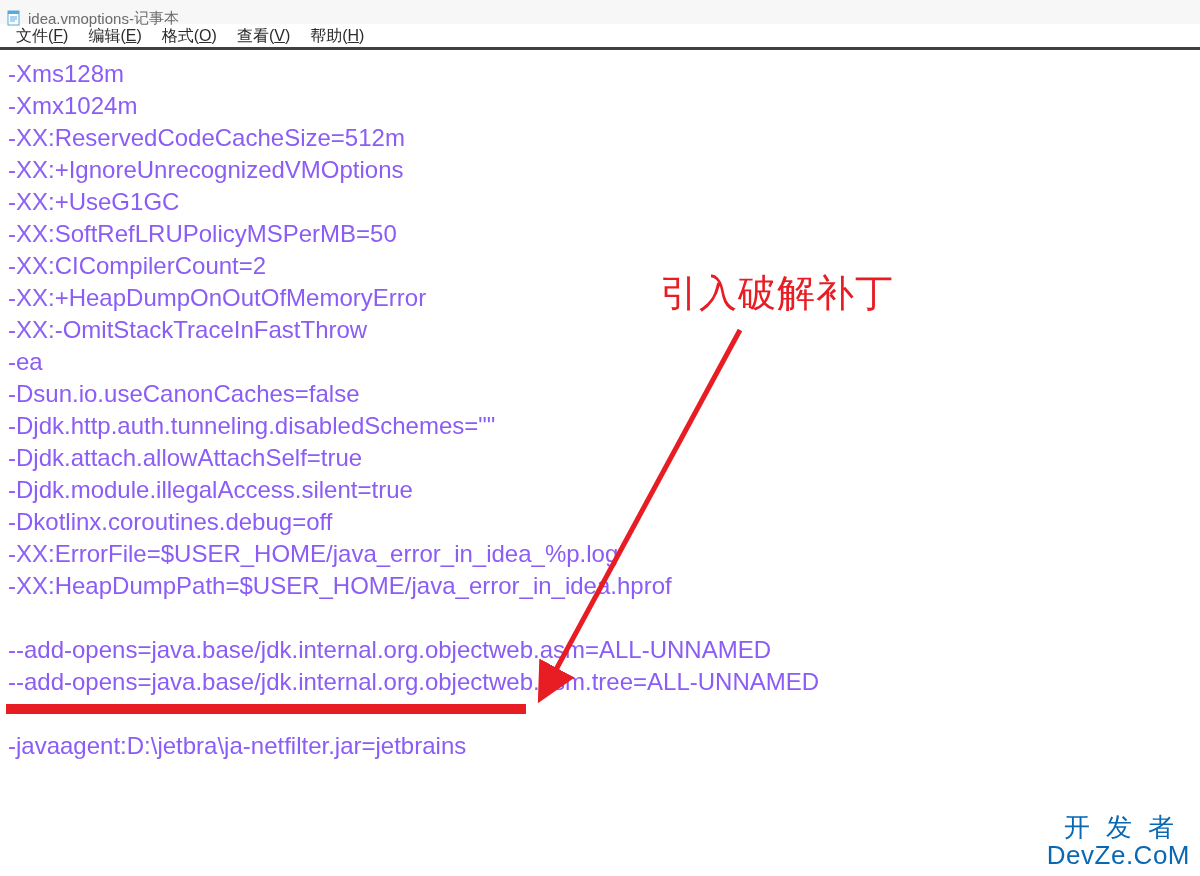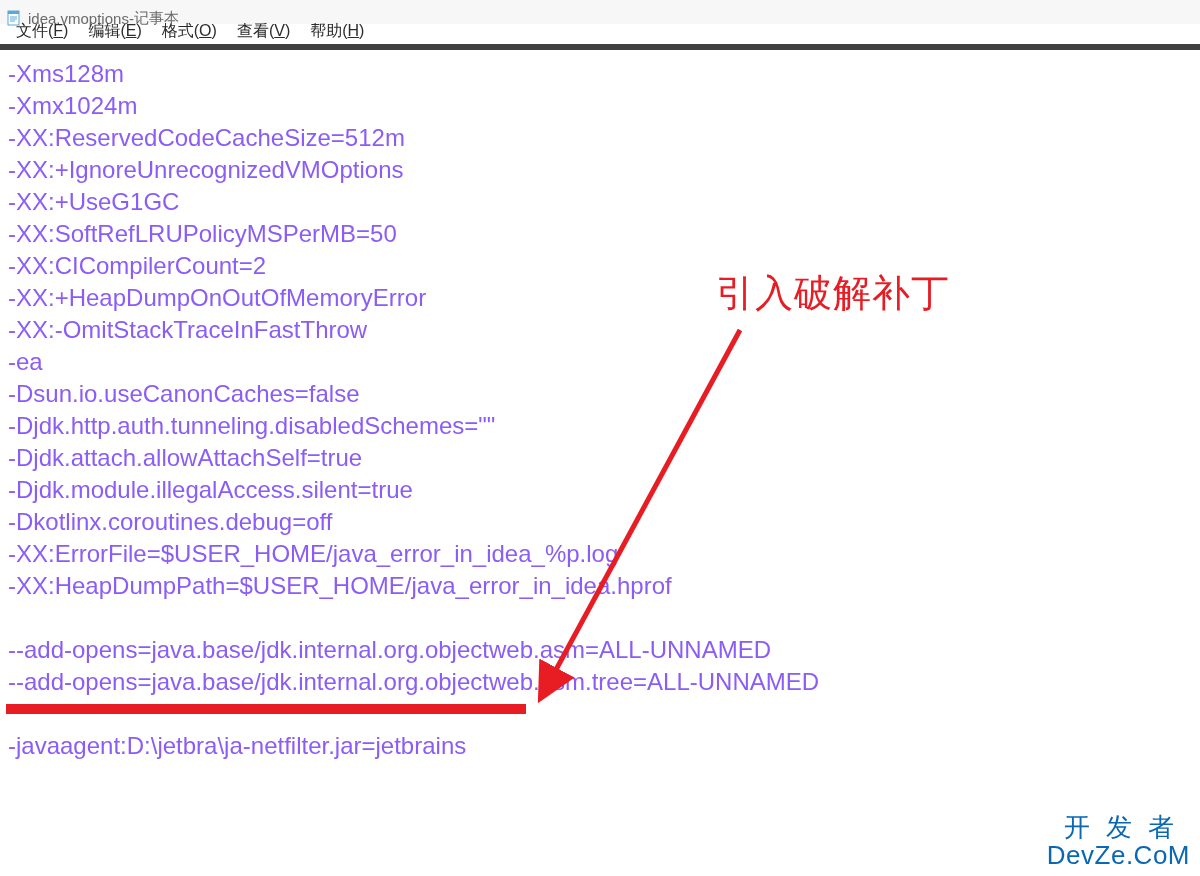--- a/index.html
+++ b/index.html
@@ -25,25 +25,25 @@
       height: 16px;
       margin-right: 6px;
       display: inline-flex;
       align-items: center;
       justify-content: center;
     }
     .menubar {
       height: 26px;
       background: #ffffff;
       display: flex;
-      align-items: flex-end;
+      align-items: flex-start;
       padding: 0 6px;
       font-size: 16px;
       color: #2b2b2b;
-      border-bottom: 6px solid #404040;
+      border-bottom: 3px solid #404040;
     }
     .menu-item {
       padding: 2px 10px;
       cursor: default;
     }
     .menu-item u { text-decoration: underline; }
     .content {
       padding: 8px 4px 10px 8px;
       font-family: "Microsoft YaHei", "Segoe UI", Arial, sans-serif;
       font-size: 24px;
@@ -55,21 +55,21 @@
     .underline-red {
       position: absolute;
       left: 6px;
       width: 520px;
       height: 10px;
       background: #e81c23;
       top: 704px;
     }
     .annotation-text {
       position: absolute;
-      left: 716px;
+      left: 660px;
       top: 268px;
       color: #e81c23;
       font-size: 38px;
       font-weight: 400;
       font-family: "Microsoft YaHei", sans-serif;
       letter-spacing: 1px;
     }
     .arrow-svg {
       position: absolute;
       left: 0;

